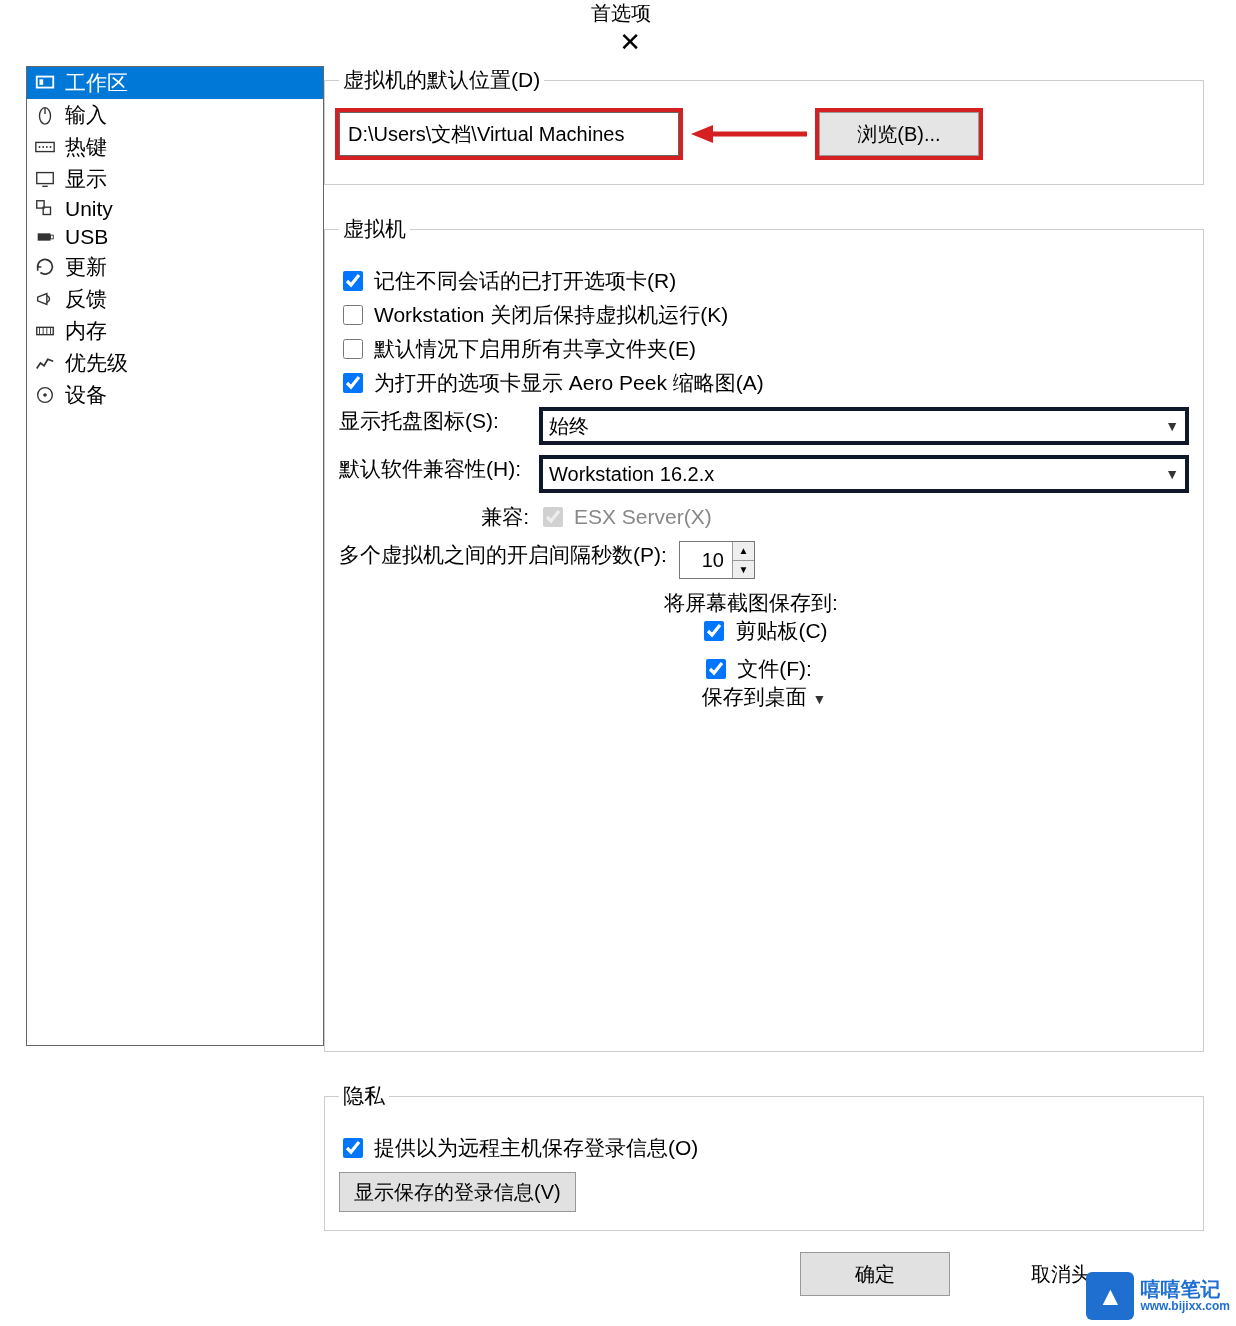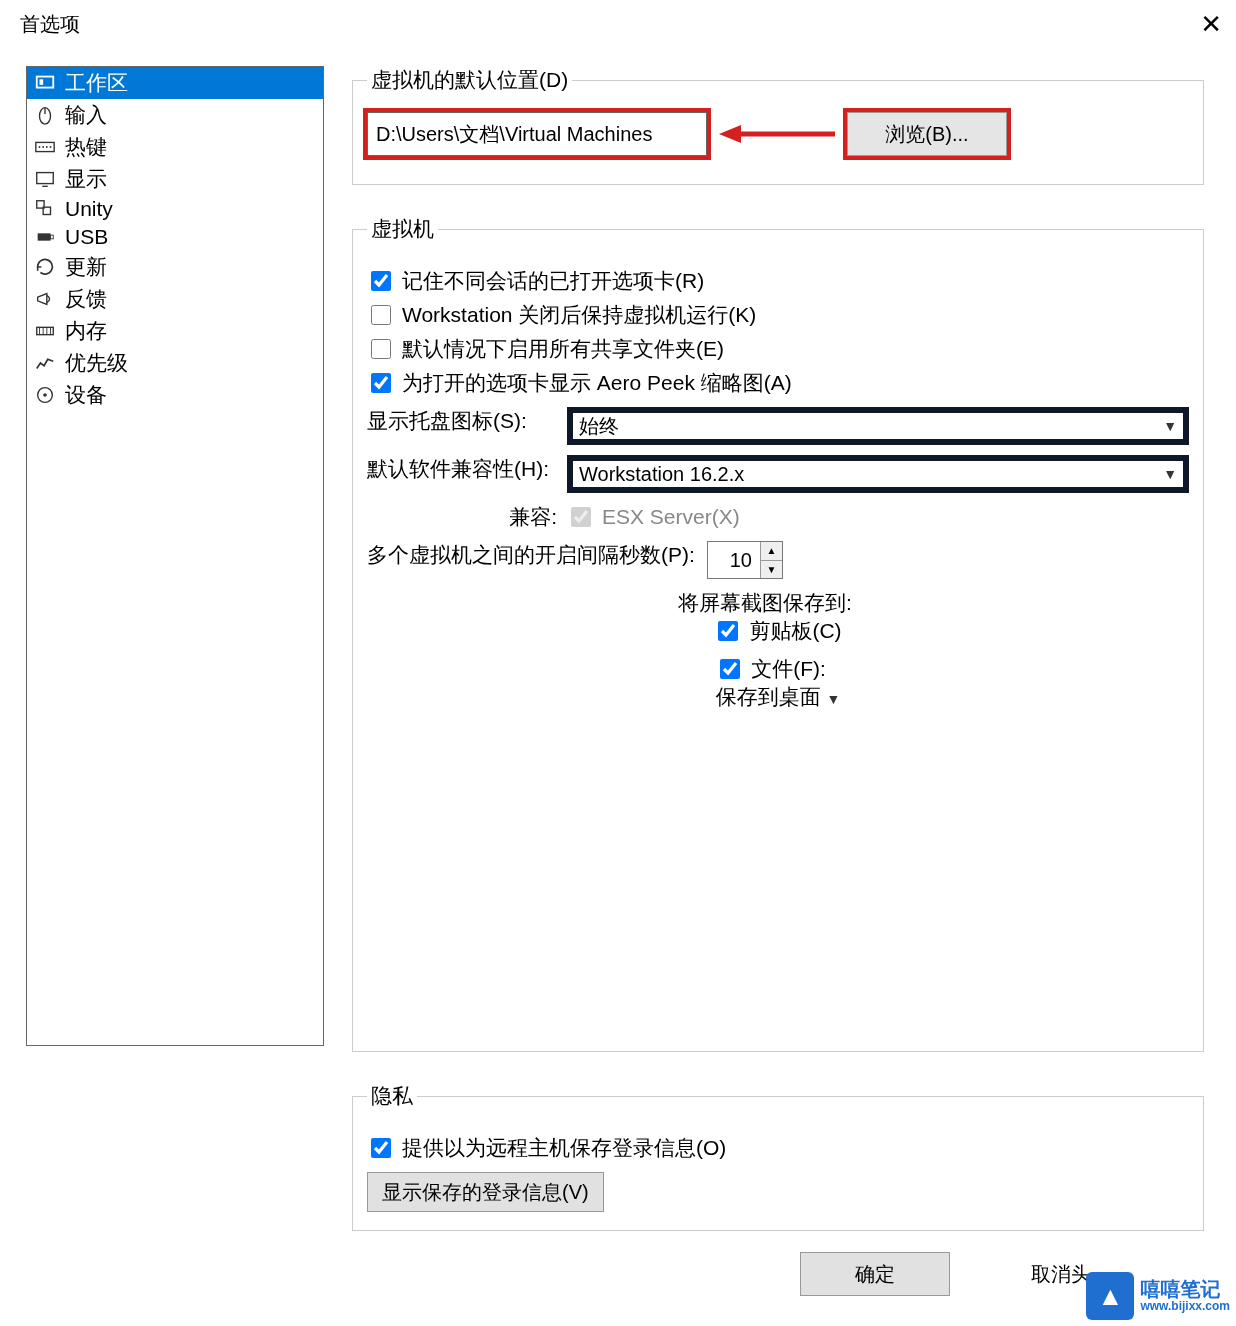--- a/index.html
+++ b/index.html
@@ -15,32 +15,32 @@
     height: 1326px;
     position: relative;
     background: #fff;
   }
   .titlebar {
     height: 48px;
     display: flex;
     align-items: center;
     padding: 0 14px 0 20px;
     font-size: 20px;
+    flex-direction: column;
   }
   .titlebar .title { flex: 1; }
   .titlebar .close {
     font-size: 26px;
     cursor: pointer;
     width: 40px;
     text-align: right;
   }
   .body {
     display: flex;
     padding: 18px 0 0 26px;
-    gap: 28px;
     height: calc(100% - 48px - 80px);
   }
   .side-tree {
     width: 298px;
     height: 980px;
     border: 1px solid #666;
     background: #fff;
   }
   .tree-item {
     display: flex;
@@ -129,21 +129,21 @@
   }
   .form-row .flabel.right {
     width: 200px;
     text-align: right;
     padding-right: 10px;
   }
   .form-row .combo {
     flex: 1;
     height: 38px;
     font-size: 20px;
-    border: 6px solid #0f172a;
+    border: 4px solid #0f172a;
     background: #fff;
     padding: 0 6px;
     display: flex;
     align-items: center;
     justify-content: space-between;
     cursor: default;
   }
   .combo .caret {
     font-size: 14px;
     color: #333;

